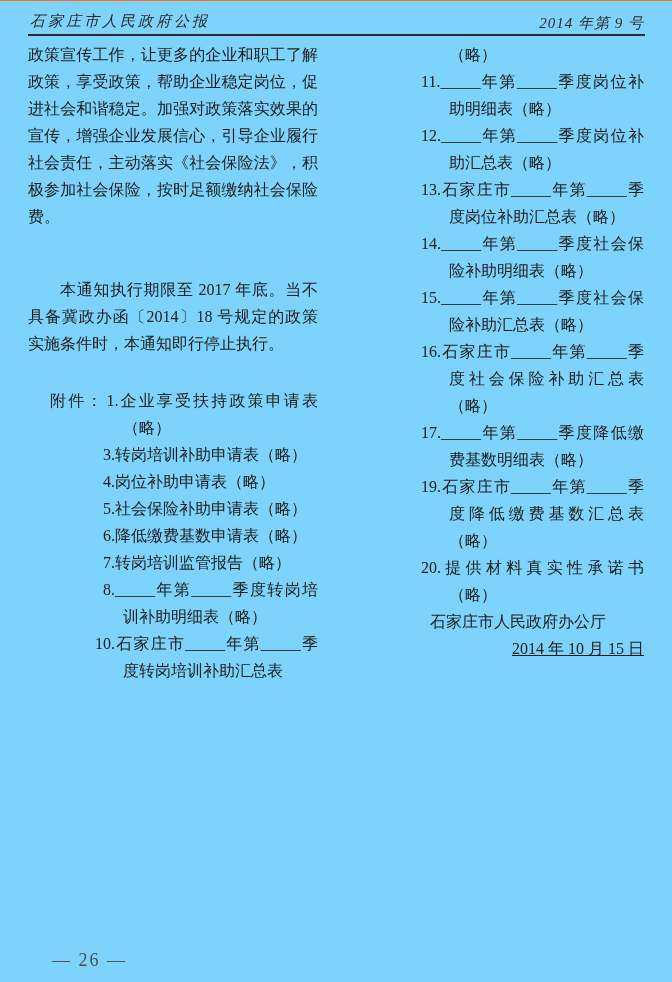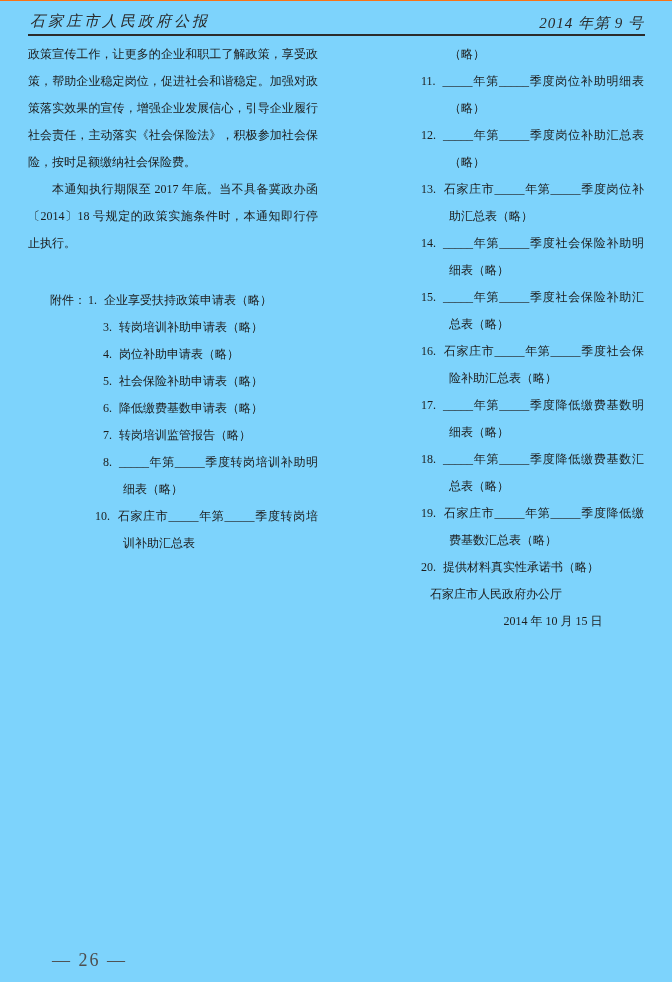--- a/index.html
+++ b/index.html
@@ -22,35 +22,35 @@
     position: absolute; right: 28px; top: 13px;
     font-size: 15px; font-style: italic; letter-spacing: 1px;
     color: #2a2a2a; white-space: nowrap;
   }
   .header-rule {
     position: absolute; left: 28px; top: 33px; width: 617px;
     border-top: 2px solid #2b2b2b; height: 0;
   }
   .col {
     position: absolute; top: 40px; width: 290px;
-    font-size: 12px; line-height: 27px; text-align: justify;
+    font-size: 16px; line-height: 27px; text-align: justify;
   }
   .col-left  { left: 28px;  }
   .col-right { left: 354px; }
   .para { margin: 0; }
-  .para.indented { text-indent: 2em; }
+  .para.indented { text-indent: 2em; margin-top: 46px; }
   .att-block { margin-top: 30px; }
   .att-item { padding-left: 95px; text-indent: -20px; }
   .att-item.first { text-indent: -73px; }
   .att-item.wide { text-indent: -28px; }
   .att-label { margin-right: 2px; }
-  .att-num { margin-right: 7px; }
+  .att-num { }
   .cont-line { padding-left: 95px; }
   .sig-org  { padding-left: 76px; text-align: left; }
-  .sig-date { padding-left: 108px; text-align: center; }
+  .sig-date { padding-left: 108px; text-align: right; text-decoration: underline; }
   .page-number {
     position: absolute; left: 52px; top: 949px;
     font-size: 18px; color: #4e4e4e; letter-spacing: 2px; white-space: nowrap;
   }
 </style>
 </head>
 <body>
 
 <div class="page">
 
@@ -78,21 +78,20 @@
     <div class="cont-line">（略）</div>
 
     <div>
       <div class="att-item wide"><span class="att-num">11.</span><span>_____年第_____季度岗位补助明细表（略）</span></div>
       <div class="att-item wide"><span class="att-num">12.</span><span>_____年第_____季度岗位补助汇总表（略）</span></div>
       <div class="att-item wide"><span class="att-num">13.</span><span>石家庄市_____年第_____季度岗位补助汇总表（略）</span></div>
       <div class="att-item wide"><span class="att-num">14.</span><span>_____年第_____季度社会保险补助明细表（略）</span></div>
       <div class="att-item wide"><span class="att-num">15.</span><span>_____年第_____季度社会保险补助汇总表（略）</span></div>
       <div class="att-item wide"><span class="att-num">16.</span><span>石家庄市_____年第_____季度社会保险补助汇总表（略）</span></div>
       <div class="att-item wide"><span class="att-num">17.</span><span>_____年第_____季度降低缴费基数明细表（略）</span></div>
-      <div class="att-item wide"><span class="att-num">18.</span><span>_____年第_____季度降低缴费基数汇总表（略）</span></div>
       <div class="att-item wide"><span class="att-num">19.</span><span>石家庄市_____年第_____季度降低缴费基数汇总表（略）</span></div>
       <div class="att-item wide"><span class="att-num">20.</span><span>提供材料真实性承诺书（略）</span></div>
     </div>
 
     <div class="sig-org">石家庄市人民政府办公厅</div>
     <div class="sig-date">2014 年 10 月 15 日</div>
   </div>
 
   <div class="page-number">— 26 —</div>
 

